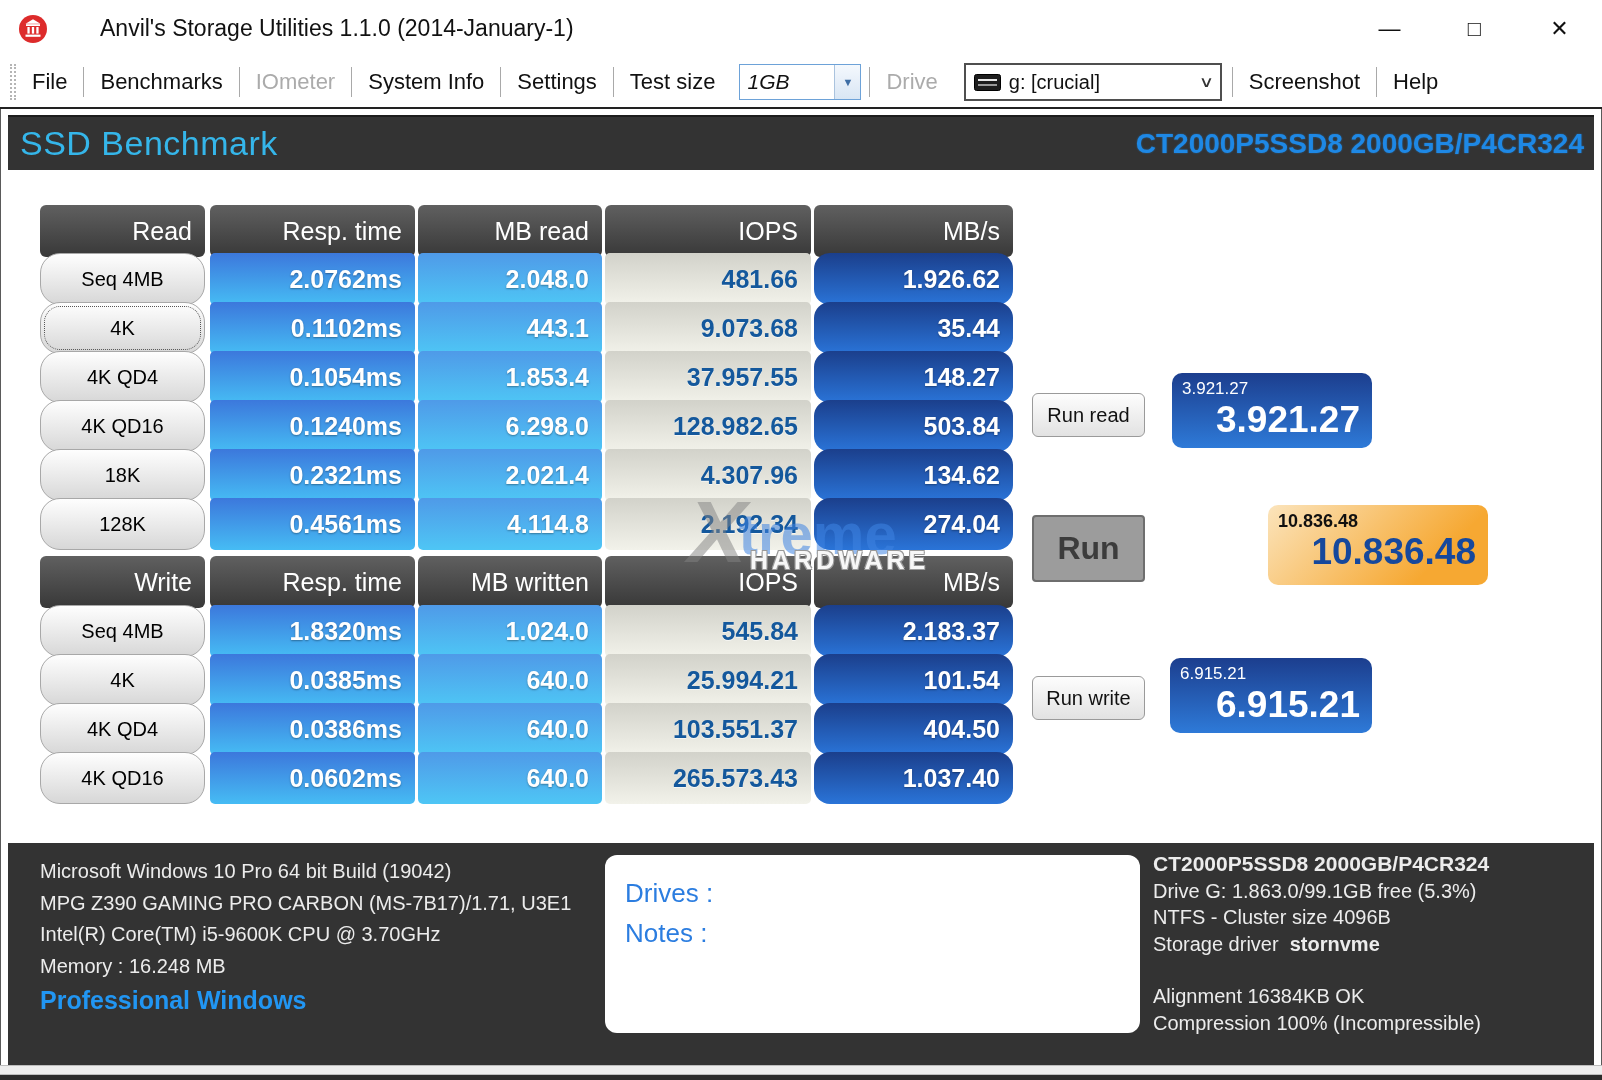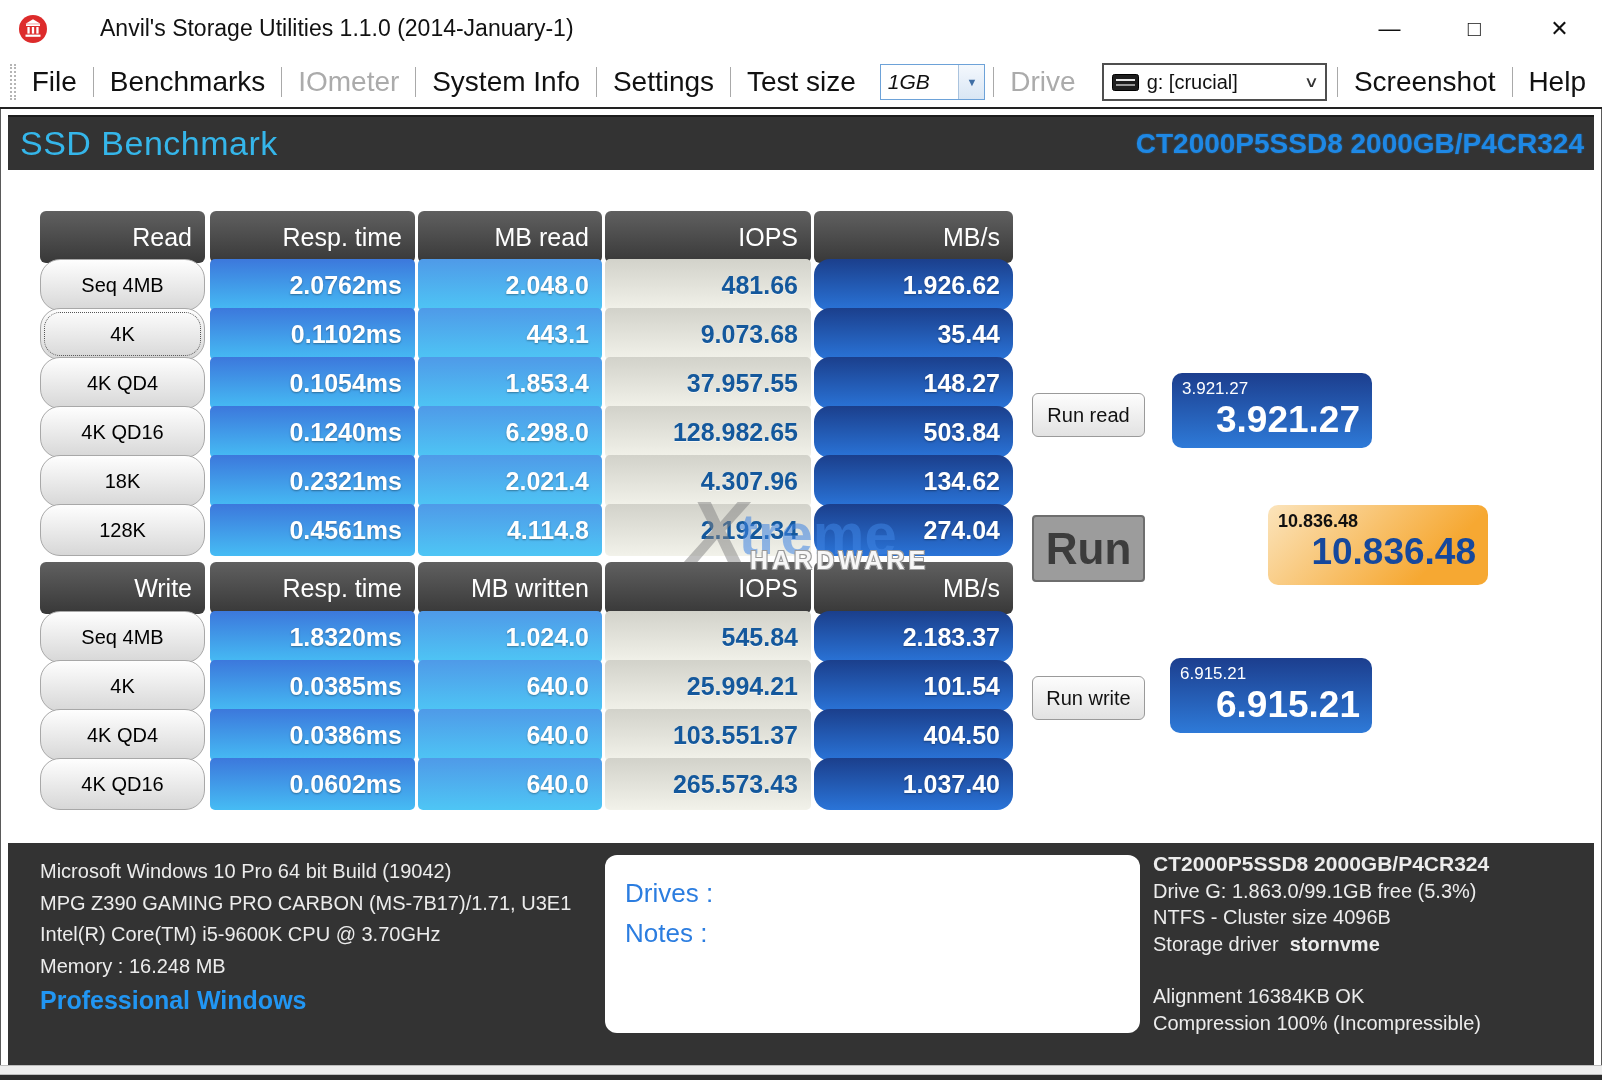--- a/index.html
+++ b/index.html
@@ -12,21 +12,21 @@
   .app-icon { margin-left:18px; width:30px; height:30px; }
   .title-text { margin-left:12px; font-size:23px; color:#111; }
   .win-controls { position:absolute; right:0; top:0; height:57px; display:flex; }
   .win-btn { width:85px; height:57px; display:flex; align-items:center; justify-content:center;
              font-size:22px; color:#111; font-weight:300; cursor:default; }
 
   
   .menubar { position:absolute; left:0; top:57px; width:100%; height:52px; background:#fff;
              display:flex; align-items:center; border-bottom:2px solid #222; }
   .grip { width:6px; height:36px; border-left:2px dotted #b5b5b5; border-right:2px dotted #b5b5b5; margin-left:10px; }
-  .menu-item { font-size:28px; color:#111; padding:0 16px; white-space:nowrap; }
+  .menu-item { font-size:22px; color:#111; padding:0 16px; white-space:nowrap; }
   .menu-item.disabled { color:#ababab; }
   .msep { width:1px; height:30px; background:#a9a9a9; }
   .combo { display:flex; align-items:center; background:#fff; }
   .combo-testsize { width:122px; height:36px; border:1px solid #6da2d8; margin:0 8px;font-style:italic; }
   .combo-testsize .val { flex:1; font-size:21px; padding-left:7px; color:#111; }
   .combo-testsize .arrow-btn { width:26px; height:34px; background:linear-gradient(#f4f8fd,#d9e6f4);
        border-left:1px solid #aac3de; display:flex; align-items:center; justify-content:center; font-size:11px; color:#3f6ea5; }
   .combo-drive { width:258px; height:38px; border:2px solid #4f4f4f; margin:0 10px; padding:0 8px; }
   .combo-drive .val { flex:1; font-size:20px; padding-left:8px; color:#111; }
   .combo-drive .chev { font-size:15px; color:#333; transform:scaleX(1.4); }
@@ -34,41 +34,41 @@
 
   
   .section-header { position:absolute; left:8px; top:115px; width:1586px; height:55px; background:#333333;
                     display:flex; align-items:center; justify-content:space-between; padding:0 10px 0 12px;
                     border-top:2px solid #1d1d1d; }
   .sh-title { font-size:34px; color:#35b6ea; letter-spacing:0.5px; }
   .sh-device { font-size:28px; font-weight:bold; color:#1e88e5; text-shadow:0 0 2px rgba(30,136,229,.6); }
 
   
   .trow { position:absolute; left:0; width:100%; height:43px; }
-  .cell { position:absolute; top:6px; height:52px; border-radius:5px; display:flex; align-items:center;
+  .cell { position:absolute; top:0; height:52px; border-radius:5px; display:flex; align-items:center;
           justify-content:flex-end; padding-right:13px; font-size:25px; font-weight:bold; color:#fff;
           text-shadow:0 1px 2px rgba(0,0,0,.35); }
   .c-label { left:40px;  width:165px; }
   .c-resp  { left:210px; width:205px; background:linear-gradient(#3c78dc,#46bcf4); }
   .c-mb    { left:418px; width:184px; background:linear-gradient(#4f9ae8,#4ec6f5); }
   .c-iops  { left:605px; width:206px; background:linear-gradient(#d2d2ca,#f2f2ea); color:#14589c; text-shadow:0 1px 0 rgba(255,255,255,.6); }
   .c-mbs   { left:814px; width:199px; background:linear-gradient(#1b3f8c,#2a74d8);border-radius:16px; }
   .th { background:linear-gradient(#606060,#383838) !important; color:#fff !important; font-weight:normal;
         text-shadow:none; border-radius:6px; }
   .row-btn { justify-content:center; padding-right:0; background:linear-gradient(#fefefe,#d7d7d7);
              border:1px solid #a8a8a8; border-radius:20px; color:#000; font-size:20px; font-weight:normal; text-shadow:none; }
   .row-btn.focused { outline:1px dotted #555; outline-offset:-5px; }
 
   
   .btn-small { position:absolute; width:113px; height:44px; background:linear-gradient(#fdfdfd,#e2e2e2);
                border:1px solid #9a9a9a; border-radius:6px; display:flex; align-items:center; justify-content:center;
                font-size:20px; color:#111; }
   .btn-run { position:absolute; left:1032px; top:515px; width:113px; height:67px; background:#9c9c9c;
              border:2px solid #6e6e6e; border-radius:4px; display:flex; align-items:center; justify-content:center;
-             font-size:44px; font-weight:bold; color:#3c3c3c; }
+             font-size:32px; font-weight:bold; color:#3c3c3c; }
   .scorebox { position:absolute; border-radius:10px; padding:6px 12px 4px 10px; }
   .scorebox.blue { background:linear-gradient(#1c3e8e,#2e7ad8); color:#fff; }
   .scorebox .corner { font-size:17px; line-height:20px; }
   .scorebox .big { font-size:37px; font-weight:bold; text-align:right; line-height:42px; }
   .scorebox.orange { background:linear-gradient(135deg,#fbe4bc,#f6a832 75%); }
   .scorebox.orange .corner { color:#101010; font-weight:bold; font-size:18px; }
   .scorebox.orange .big { color:#16489c; }
 
   
   .watermark { position:absolute; left:688px; top:492px; width:260px; pointer-events:none; }

